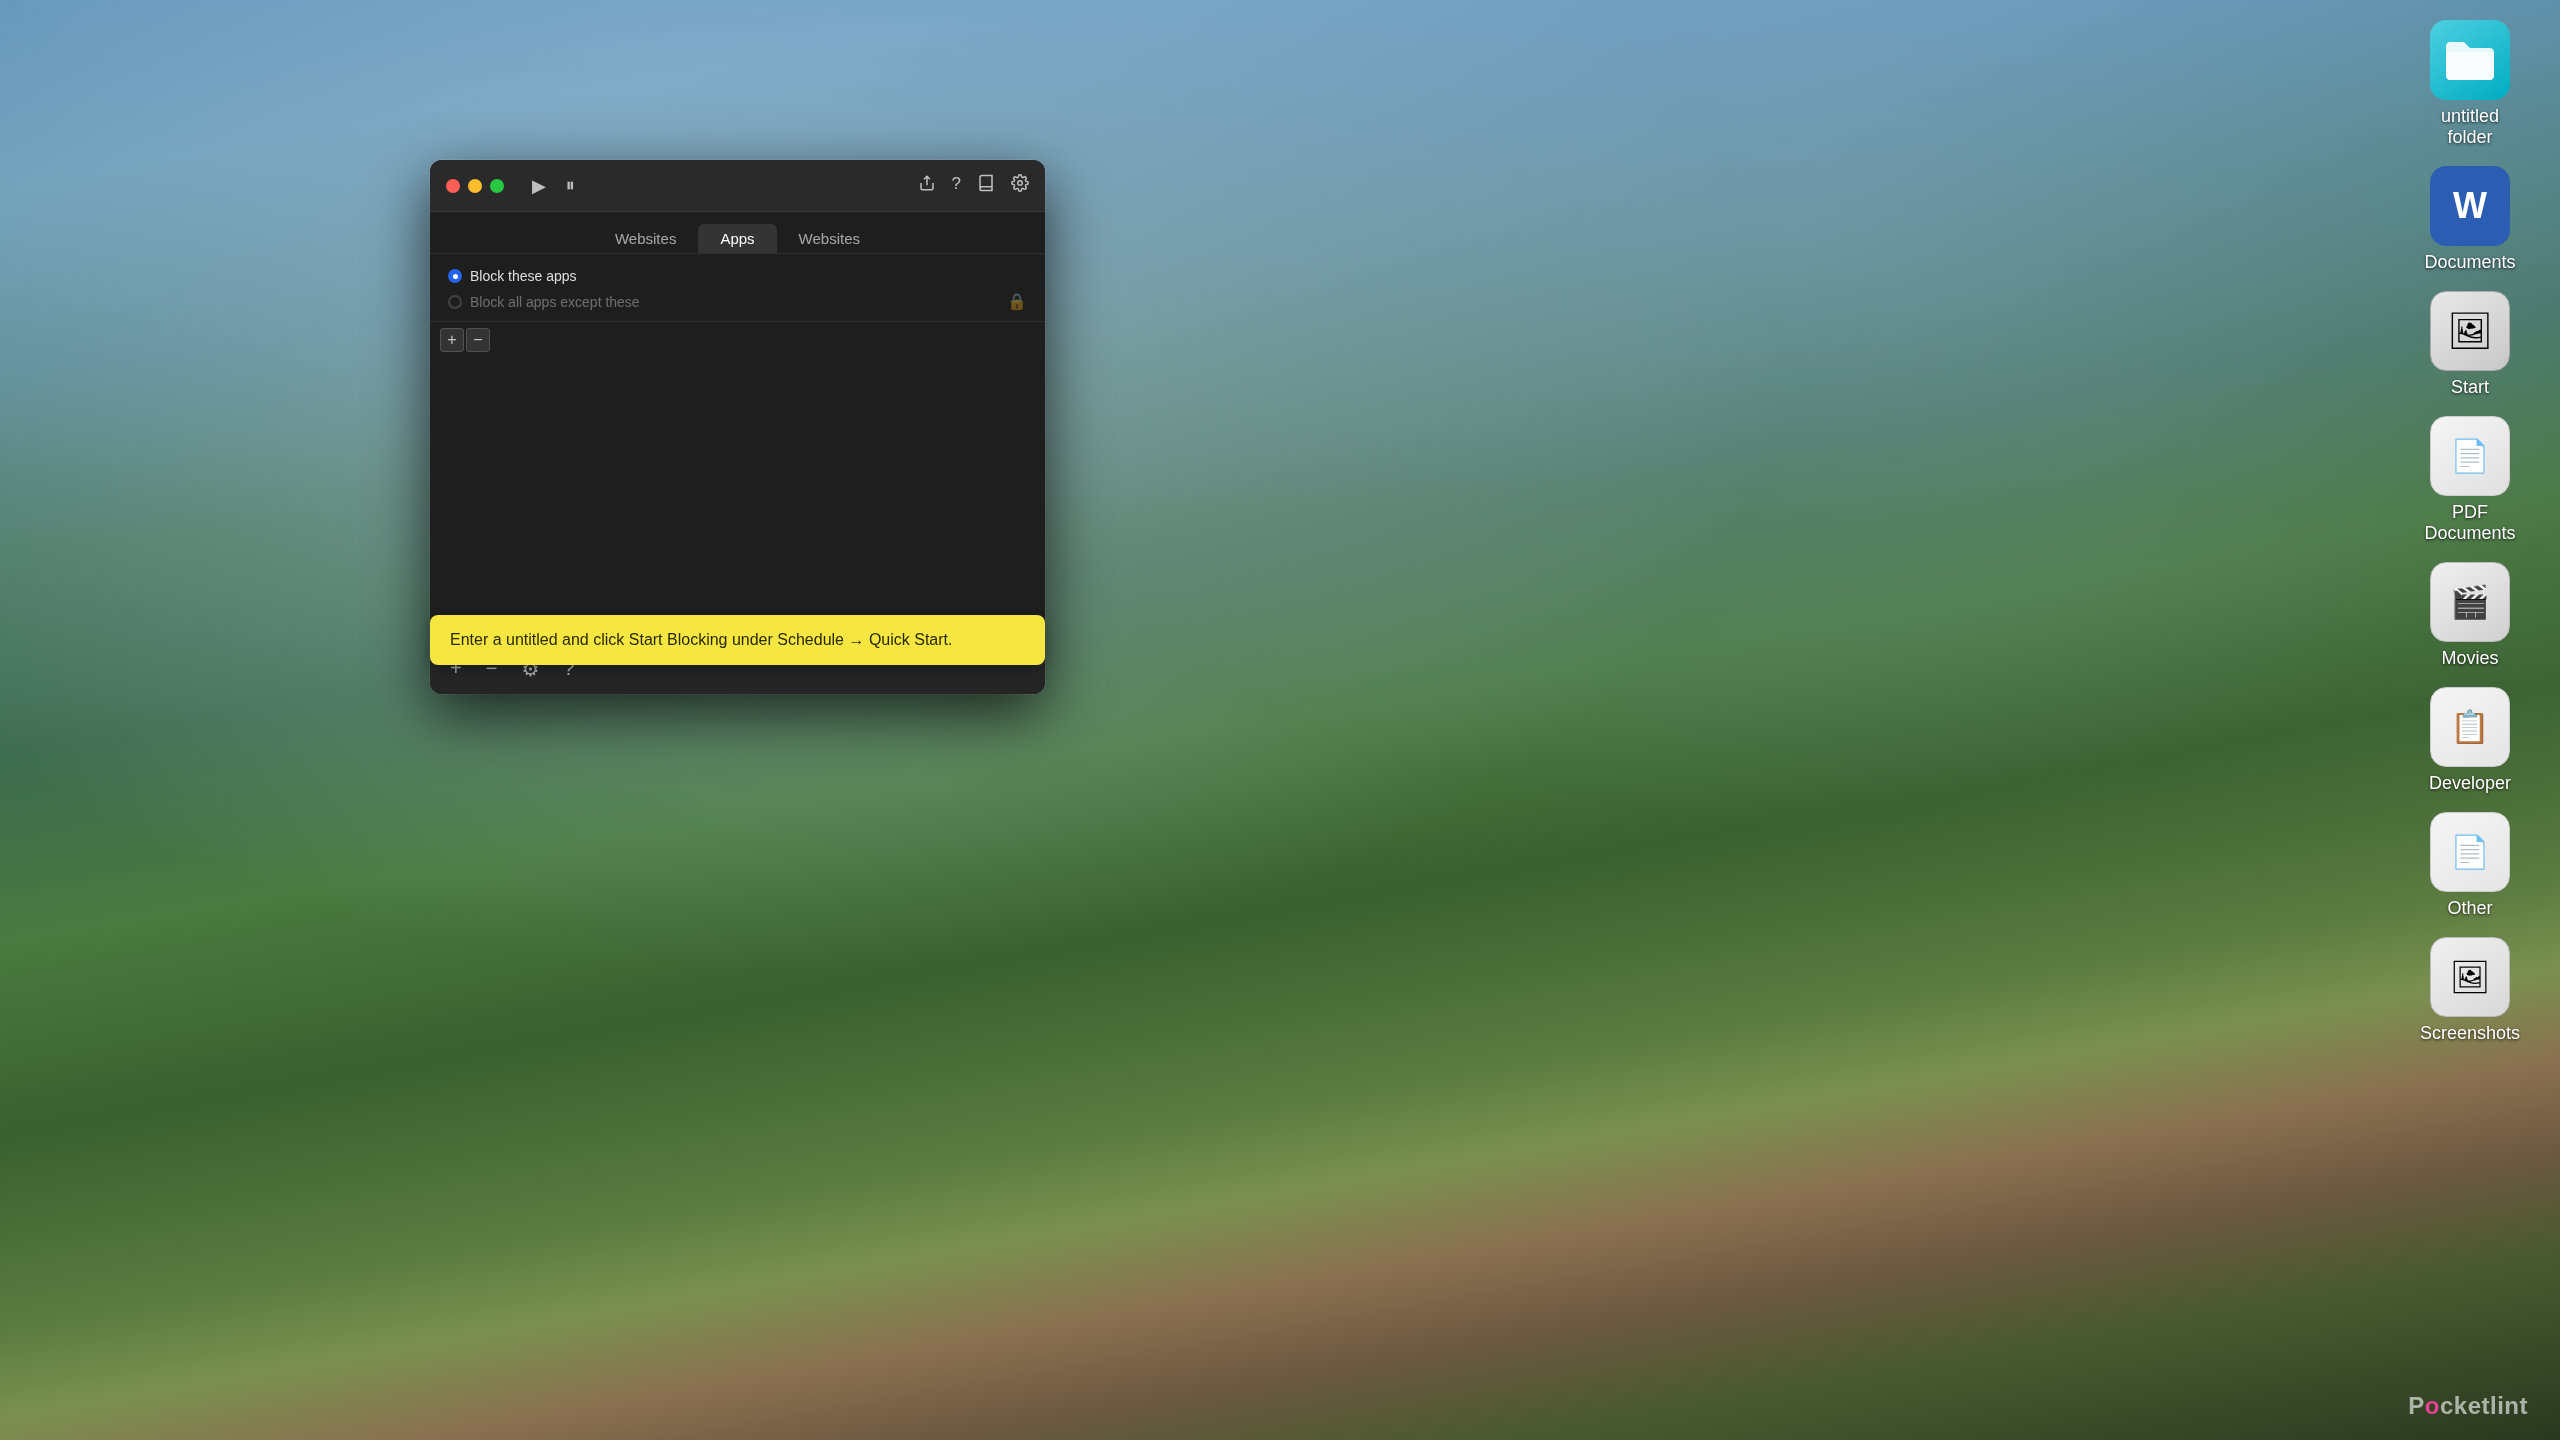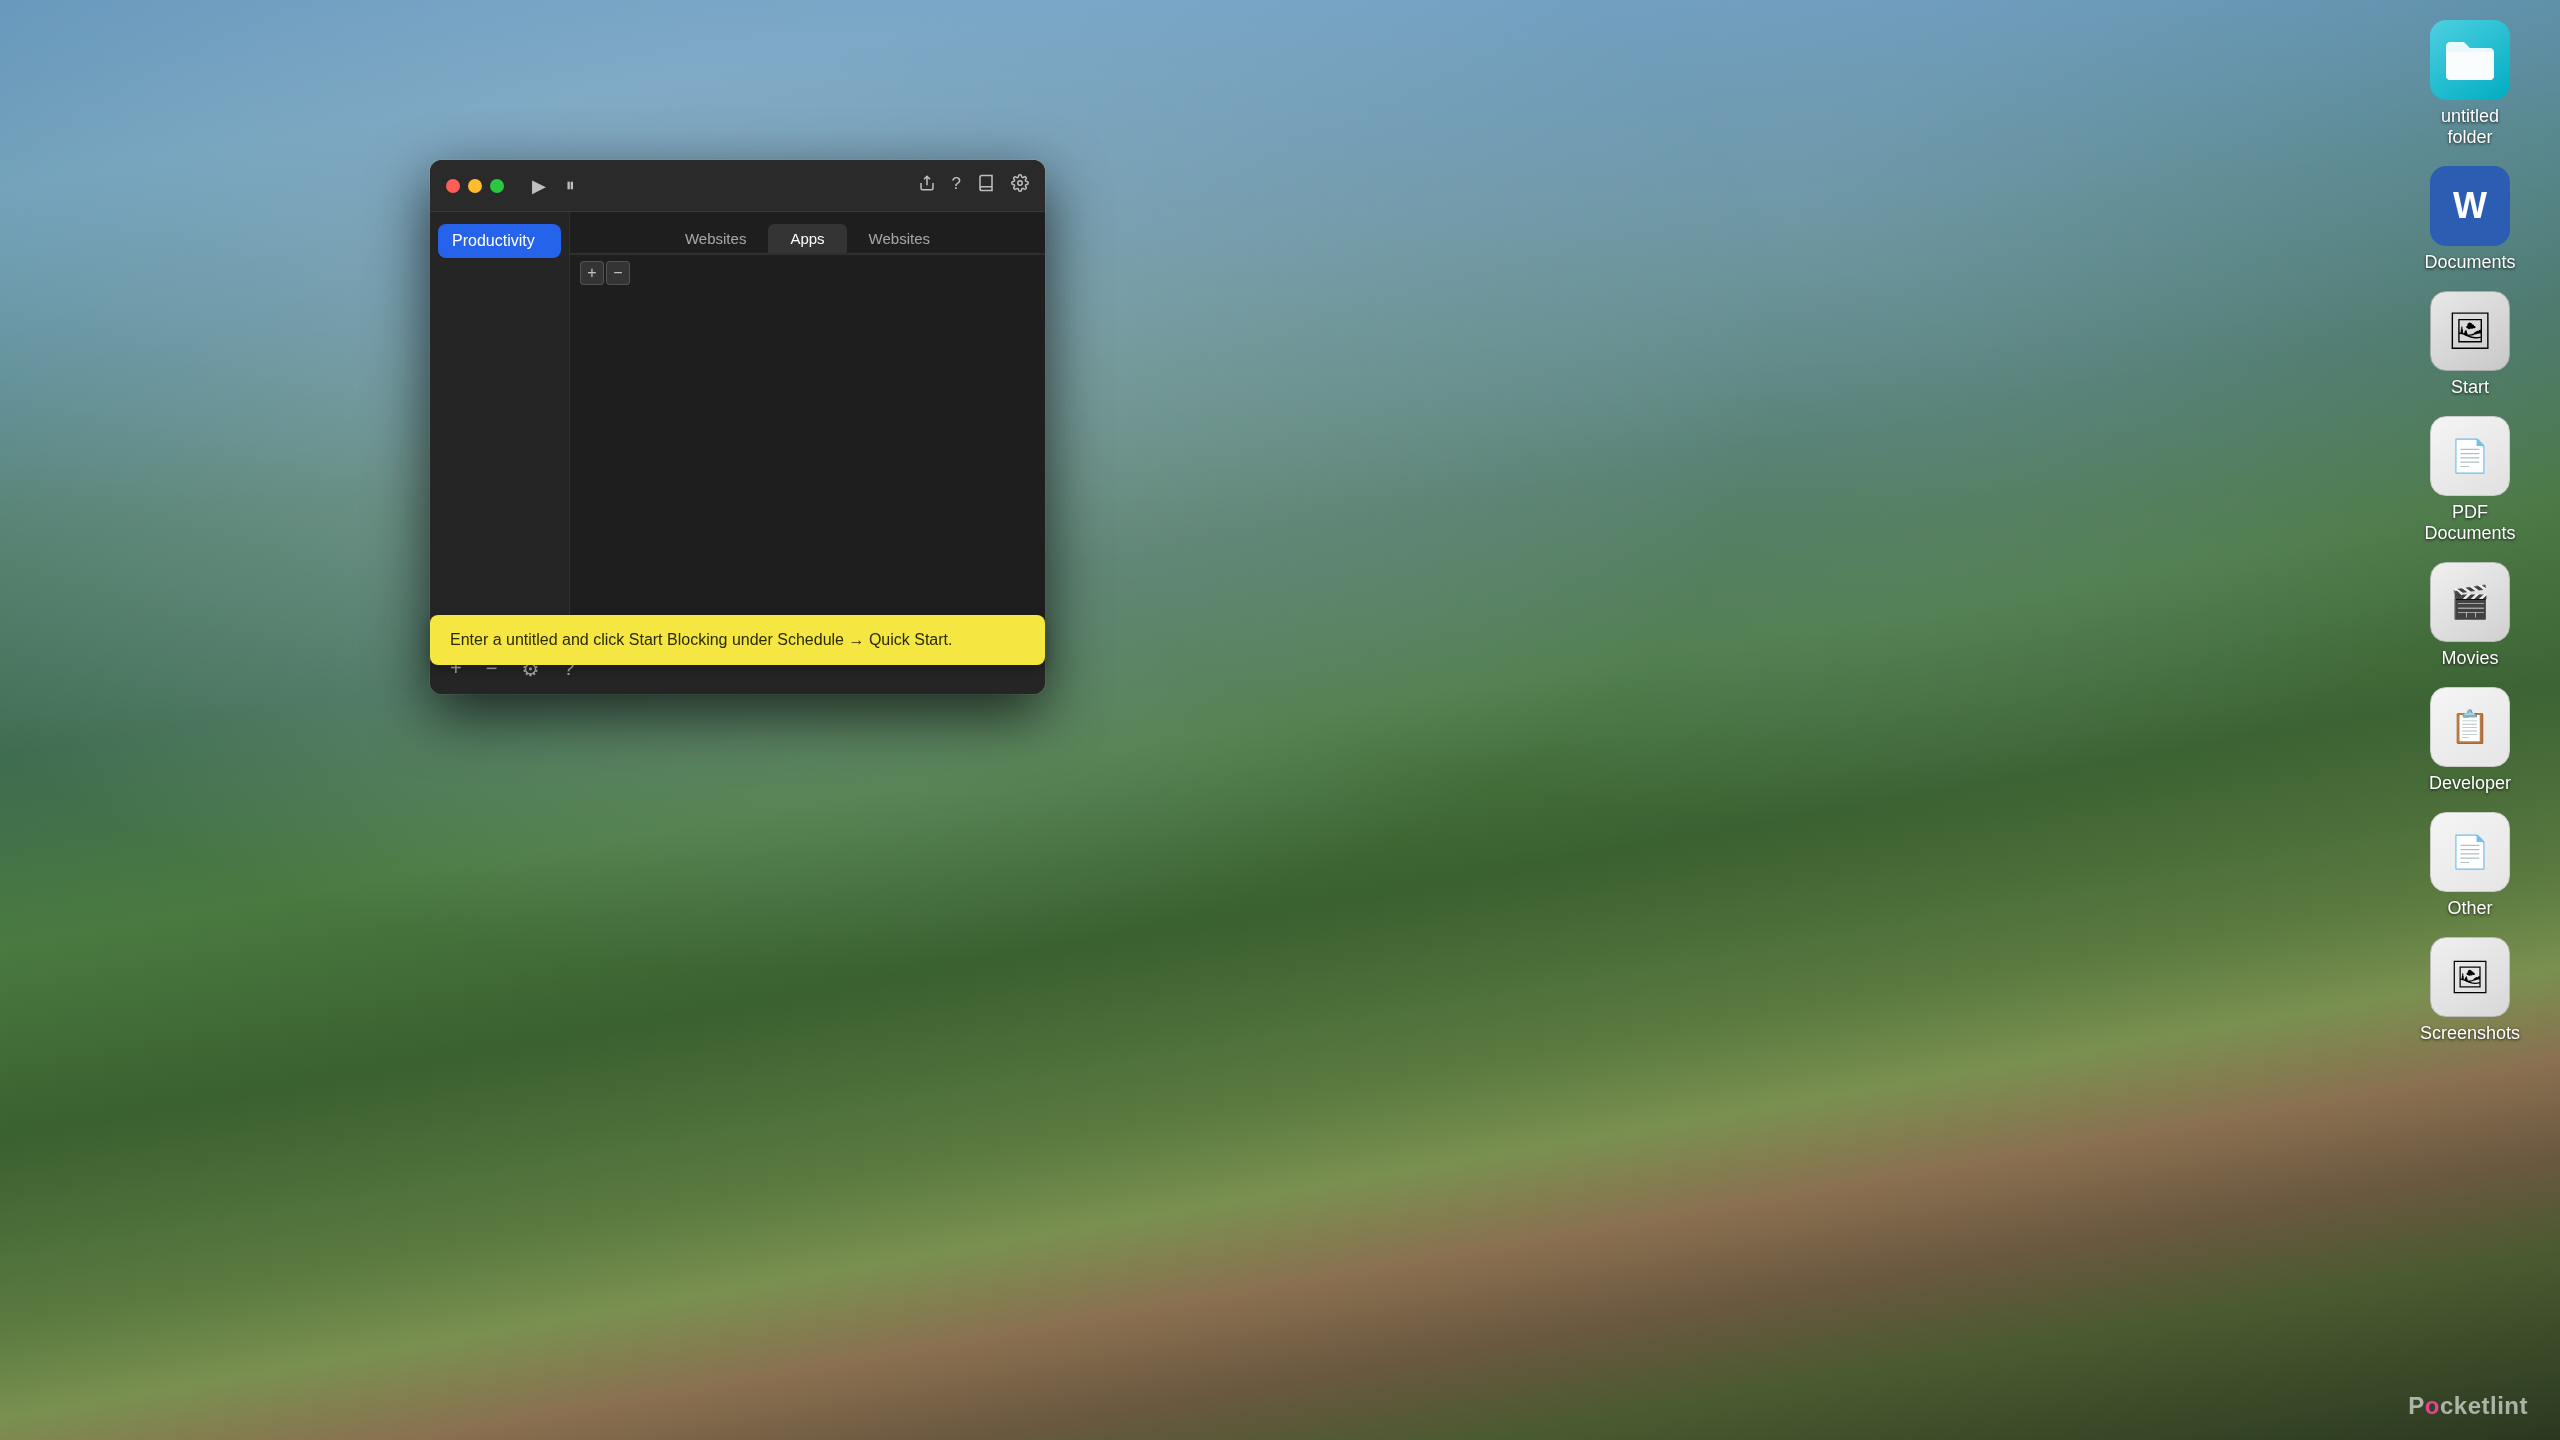--- a/index.html
+++ b/index.html
@@ -482,32 +482,41 @@
         <svg width="18" height="18" viewBox="0 0 24 24" fill="none" stroke="rgba(255,255,255,0.7)" stroke-width="2">
           <path d="M12 15a3 3 0 100-6 3 3 0 000 6z"></path>
           <path d="M19.4 15a1.65 1.65 0 00.33 1.82l.06.06a2 2 0 010 2.83 2 2 0 01-2.83 0l-.06-.06a1.65 1.65 0 00-1.82-.33 1.65 1.65 0 00-1 1.51V21a2 2 0 01-4 0v-.09A1.65 1.65 0 009 19.4a1.65 1.65 0 00-1.82.33l-.06.06a2 2 0 01-2.83-2.83l.06-.06A1.65 1.65 0 004.68 15a1.65 1.65 0 00-1.51-1H3a2 2 0 010-4h.09A1.65 1.65 0 004.6 9a1.65 1.65 0 00-.33-1.82l-.06-.06a2 2 0 012.83-2.83l.06.06A1.65 1.65 0 009 4.68a1.65 1.65 0 001-1.51V3a2 2 0 014 0v.09a1.65 1.65 0 001 1.51 1.65 1.65 0 001.82-.33l.06-.06a2 2 0 012.83 2.83l-.06.06A1.65 1.65 0 0019.4 9a1.65 1.65 0 001.51 1H21a2 2 0 010 4h-.09a1.65 1.65 0 00-1.51 1z"></path>
         </svg>
       </span>
     </div>
   </div>
 
   <div class="window-body">
 
-    <div class="sidebar">
-      <div class="sidebar-item active">Productivity</div>
-    </div>
 
     <div class="main-panel">
 
       <div class="tabs-bar">
         <div class="tab">Websites</div>
         <div class="tab active">Apps</div>
         <div class="tab">Websites</div>
       </div>
 
+      <div class="radio-section">
+        <div class="radio-row">
+          <div class="radio-btn selected">
+          </div>
+          <span class="radio-label">Block these apps</span>
+        </div>
+        <div class="radio-row">
+          <div class="radio-btn" style="opacity:0.4;"></div>
+          <span class="radio-label disabled">Block all apps except these</span>
+          <span class="lock-icon">🔒</span>
+        </div>
+      </div>
 
 
       <div class="list-actions">
         <button class="list-action-btn">+</button>
         <button class="list-action-btn">−</button>
       </div>
 
     </div>
   </div>
 

